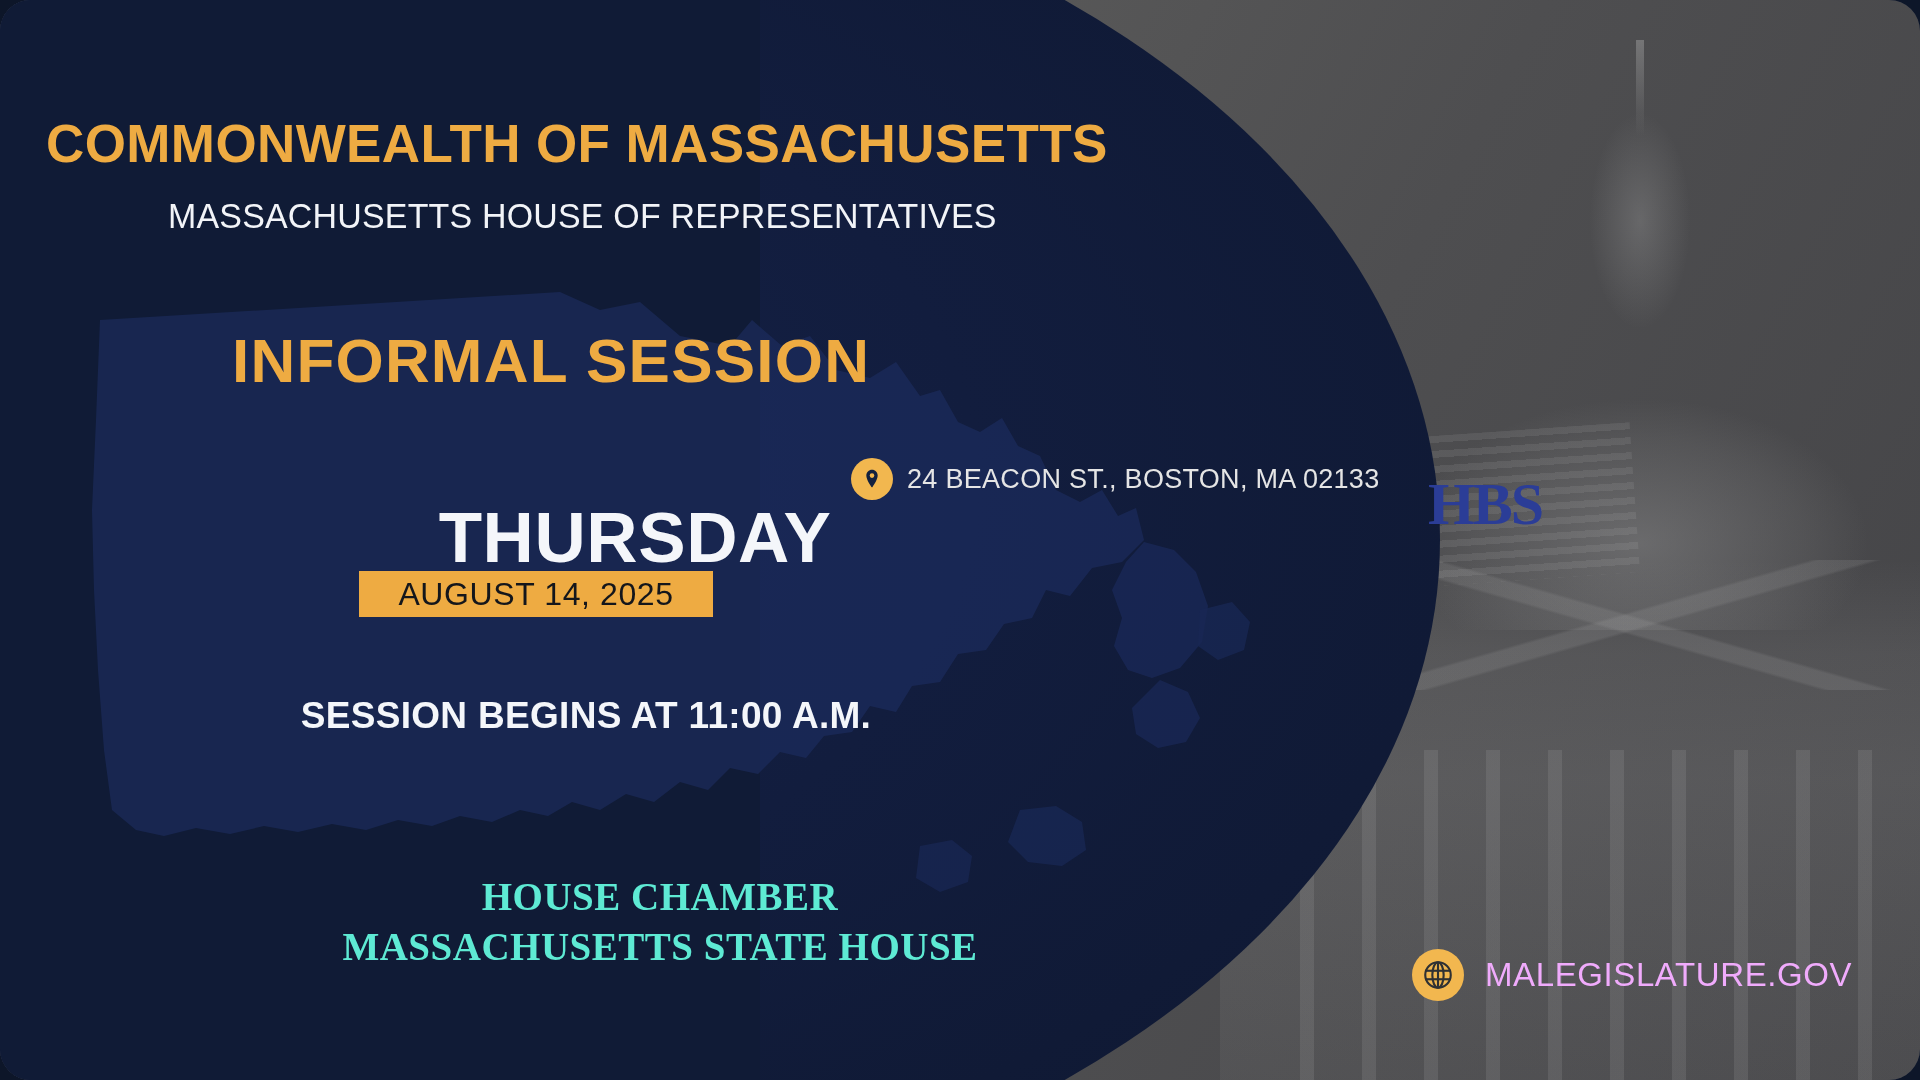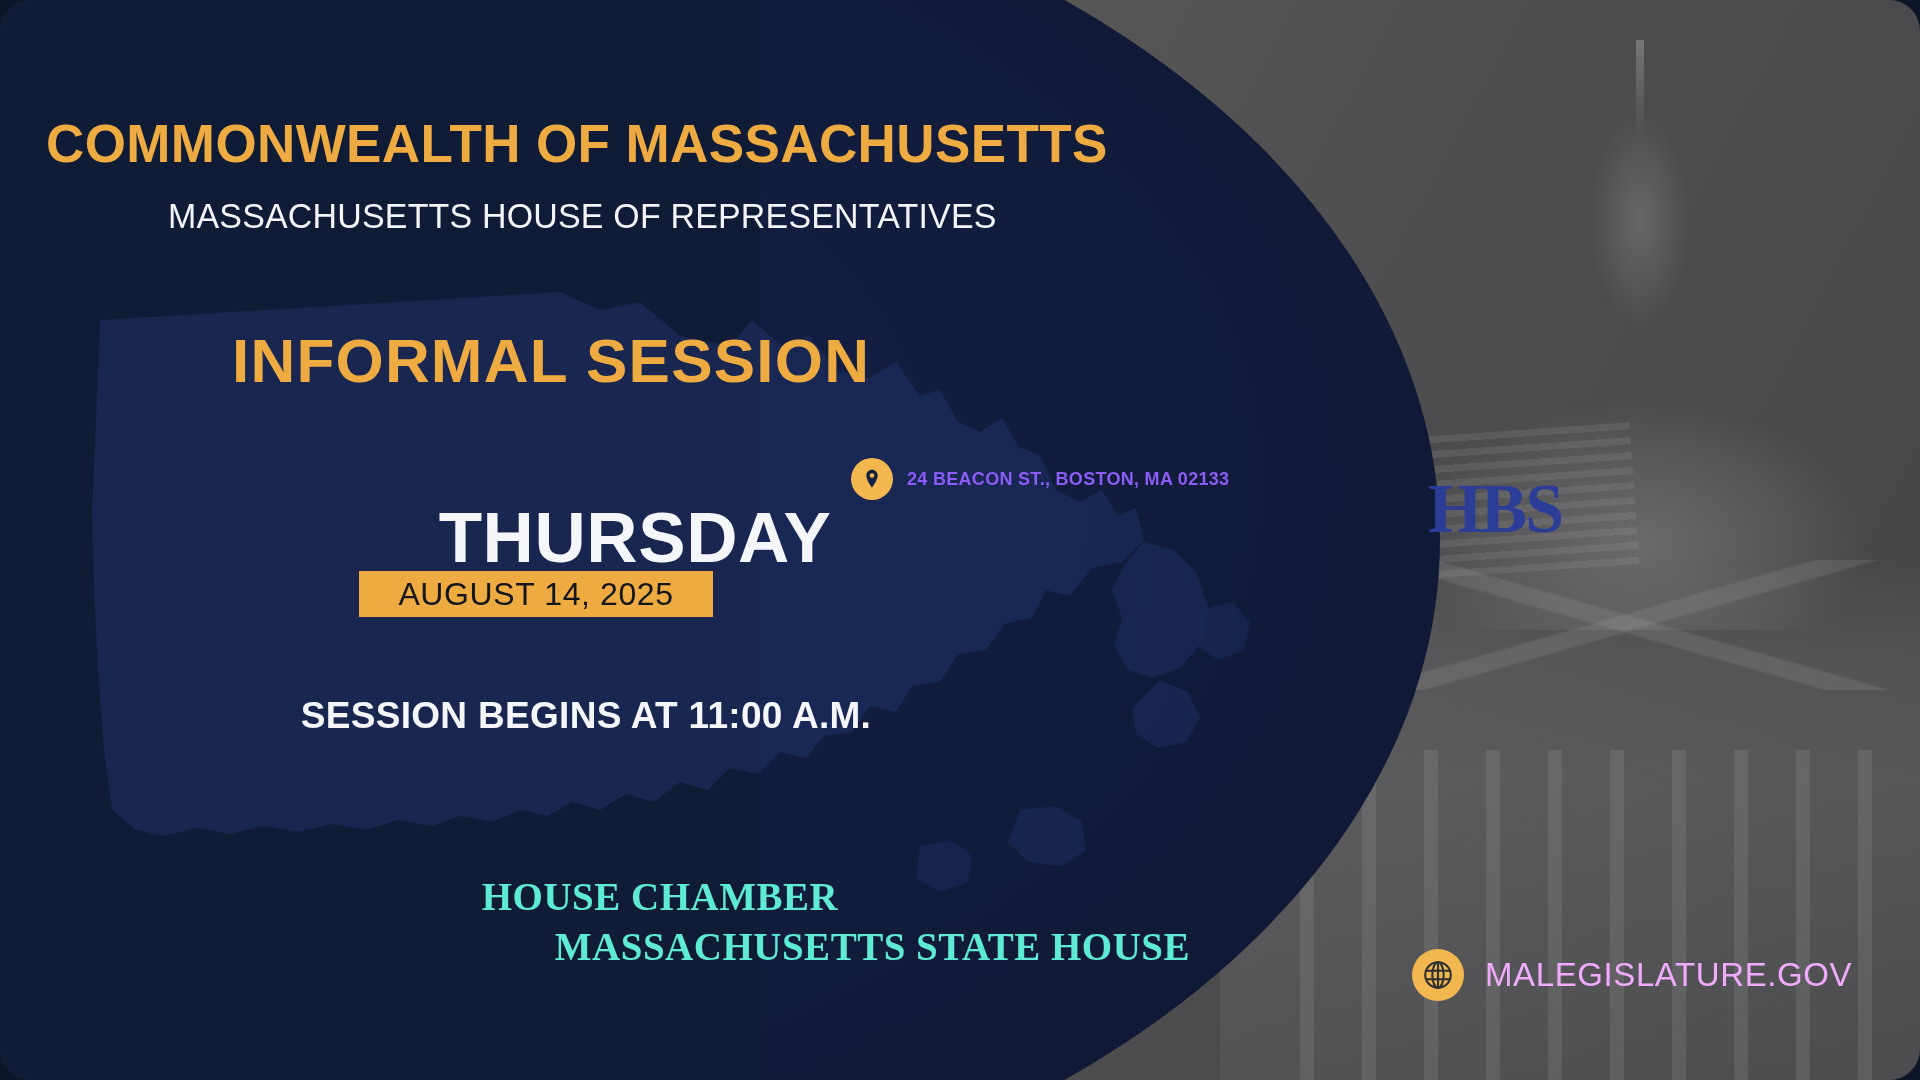--- a/index.html
+++ b/index.html
@@ -172,24 +172,24 @@
     height: 42px;
     border-radius: 50%;
     background: #f2b74f;
     display: flex;
     align-items: center;
     justify-content: center;
     flex: none;
   }
   .pin-badge svg { width: 22px; height: 22px; display: block; }
   .address-text {
-    font-size: 18px;
-    font-weight: 700;
+    font-size: 27px;
+    font-weight: 400;
     letter-spacing: .3px;
-    color: #8b5cf6;
+    color: #e5e5e5;
   }
 
   .weekday {
     position: absolute;
     left: 418px;
     top: 497px;
     width: 434px;
     text-align: center;
     font-size: 71px;
     font-weight: 700;
@@ -230,34 +230,34 @@
     position: absolute;
     left: 130px;
     top: 872px;
     width: 1060px;
     text-align: center;
     font-family: "Liberation Serif", serif;
     color: #5eead4;
     line-height: 1.28;
   }
   .venue .ln1 { font-size: 39px; font-weight: 700; letter-spacing: .5px; }
-  .venue .ln2 { font-size: 39px; font-weight: 700; letter-spacing: .5px; text-align: right; }
+  .venue .ln2 { font-size: 39px; font-weight: 700; letter-spacing: .5px; }
 
   
   .hbs-logo {
     position: absolute;
     left: 1428px;
     top: 476px;
     display: flex;
     align-items: center;
     gap: 20px;
   }
   .hbs-mark {
     font-family: "Liberation Serif", serif;
-    font-size: 70px;
+    font-size: 60px;
     font-weight: 700;
     line-height: .95;
     color: #2b3d97;
     letter-spacing: -2px;
   }
   .hbs-words {
     padding: 6px 0 6px 0;
     border-top: 2px solid #e0a94a;
     border-bottom: 2px solid #e0a94a;
     width: 254px;

